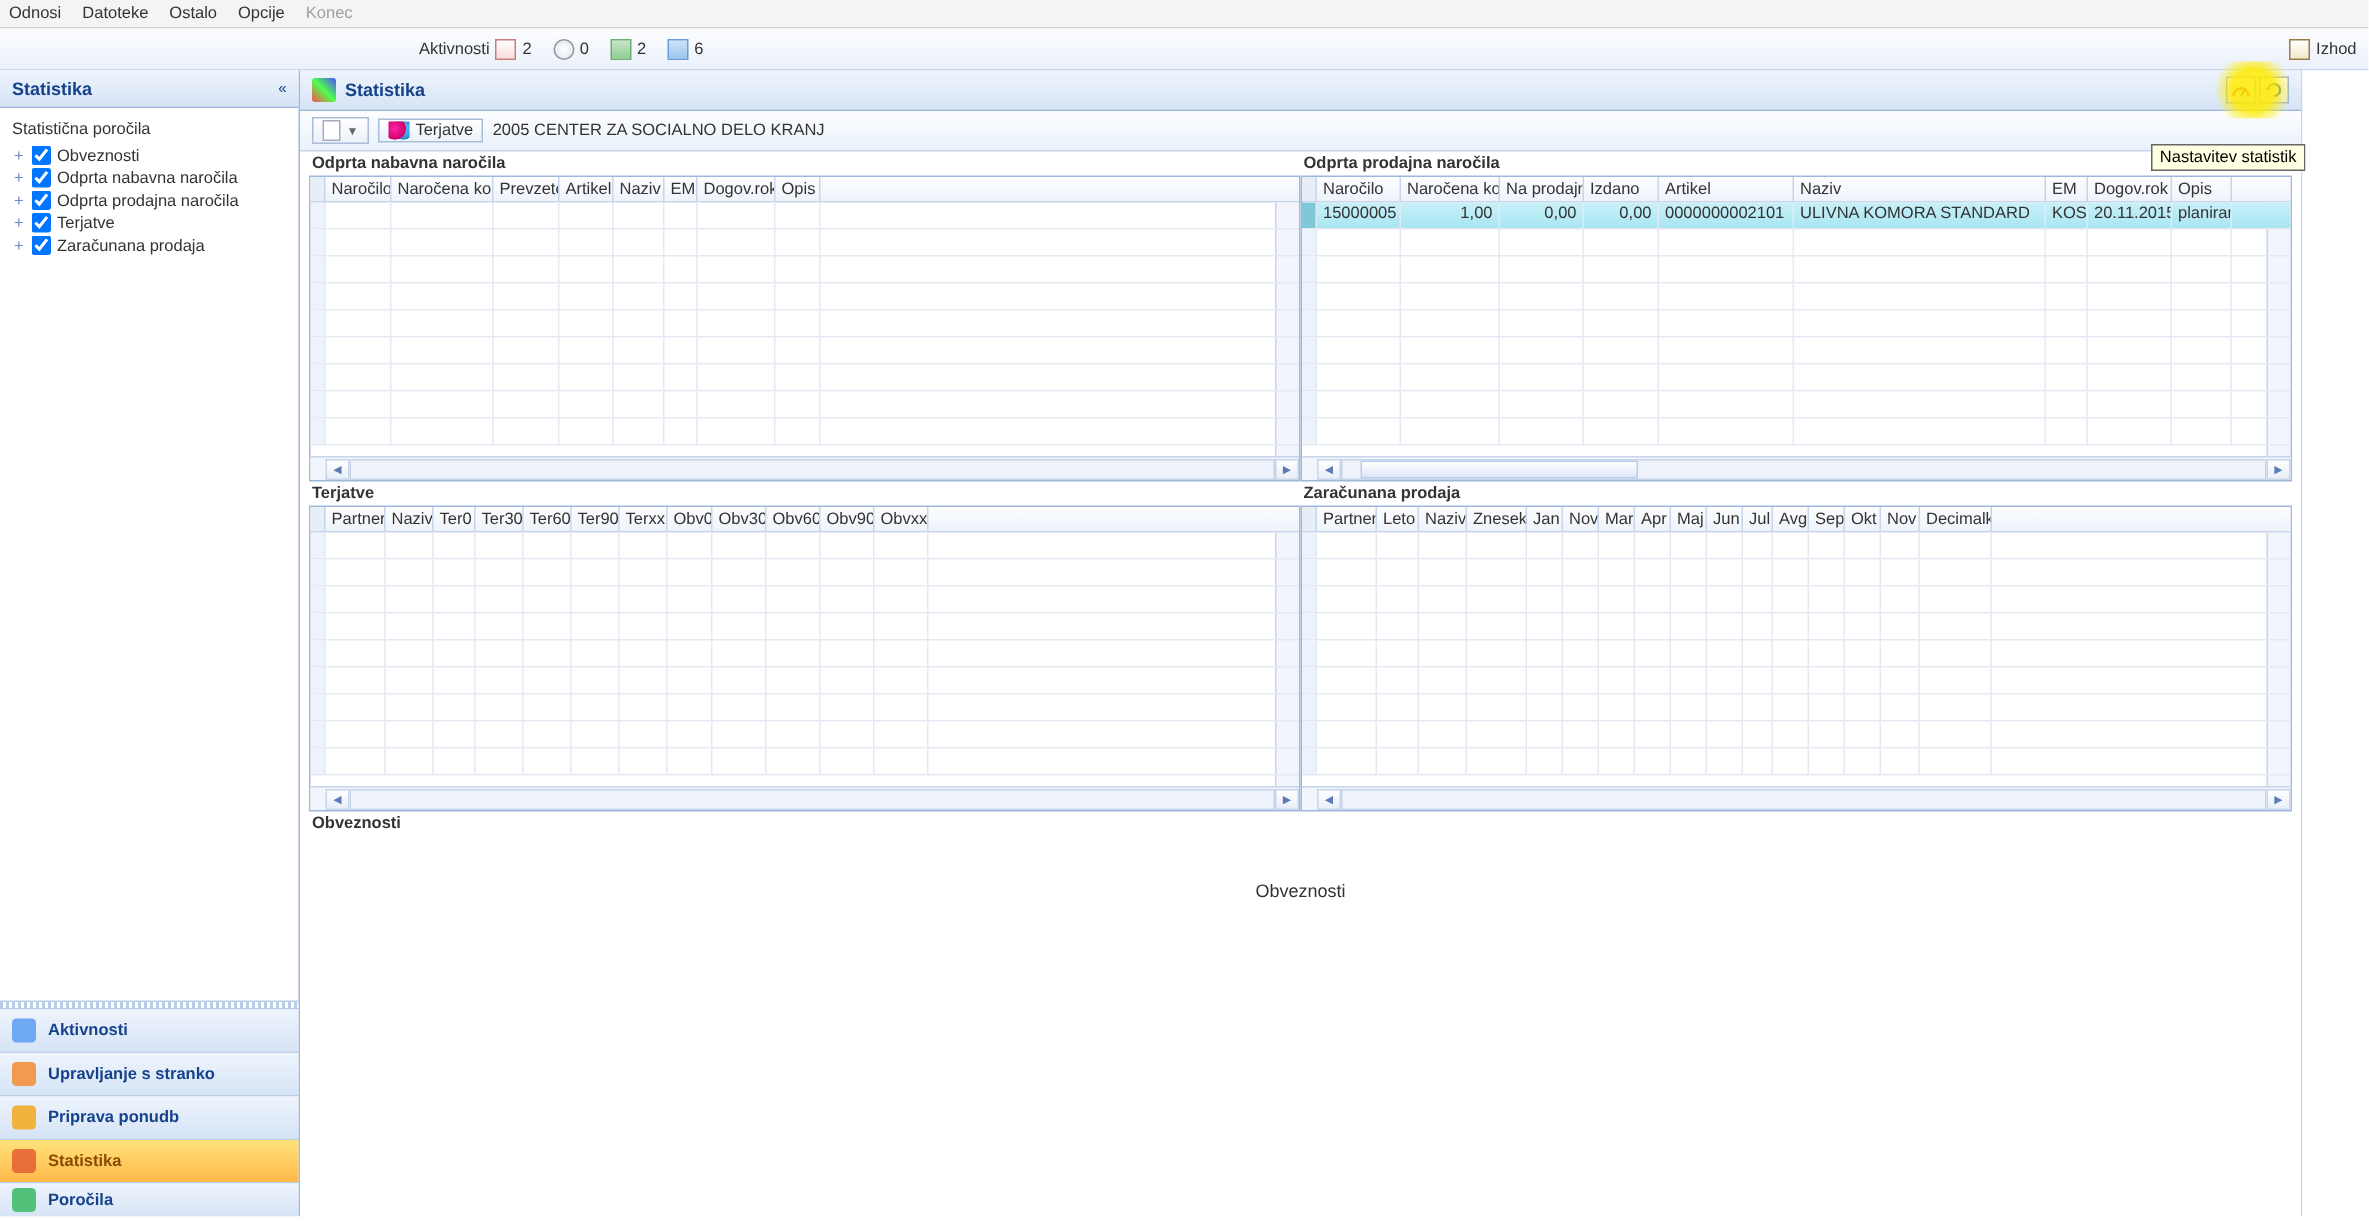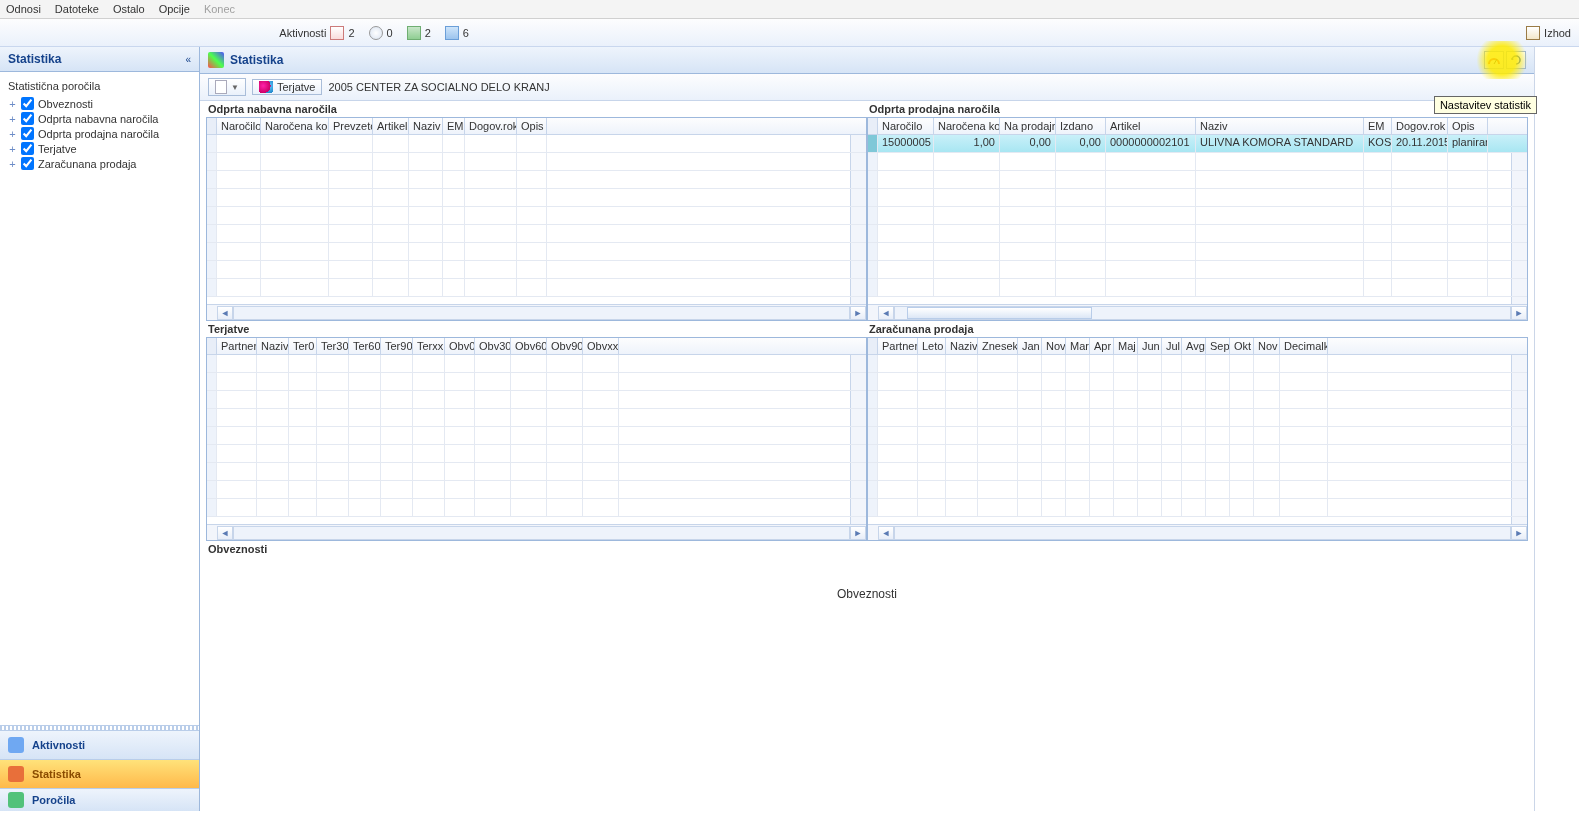--- a/index.html
+++ b/index.html
@@ -152,20 +152,28 @@
             <span>Zaračunana prodaja</span>
           </div>
         </div>
     </div>
     <div class="nav-sep"></div>
     <div id="nav-items">
         <div class="nav-item">
           <span class="nav-icon" style="background:#6fa8f2"></span>
           <span>Aktivnosti</span>
         </div>
+        <div class="nav-item">
+          <span class="nav-icon" style="background:#f29a52"></span>
+          <span>Upravljanje s stranko</span>
+        </div>
+        <div class="nav-item">
+          <span class="nav-icon" style="background:#f2b23e"></span>
+          <span>Priprava ponudb</span>
+        </div>
         <div class="nav-item active">
           <span class="nav-icon" style="background:#e86f3a"></span>
           <span>Statistika</span>
         </div>
         <div class="nav-item cut">
           <span class="nav-icon" style="background:#52c27a"></span>
           <span>Poročila</span>
         </div>
       </div>
   </div>

